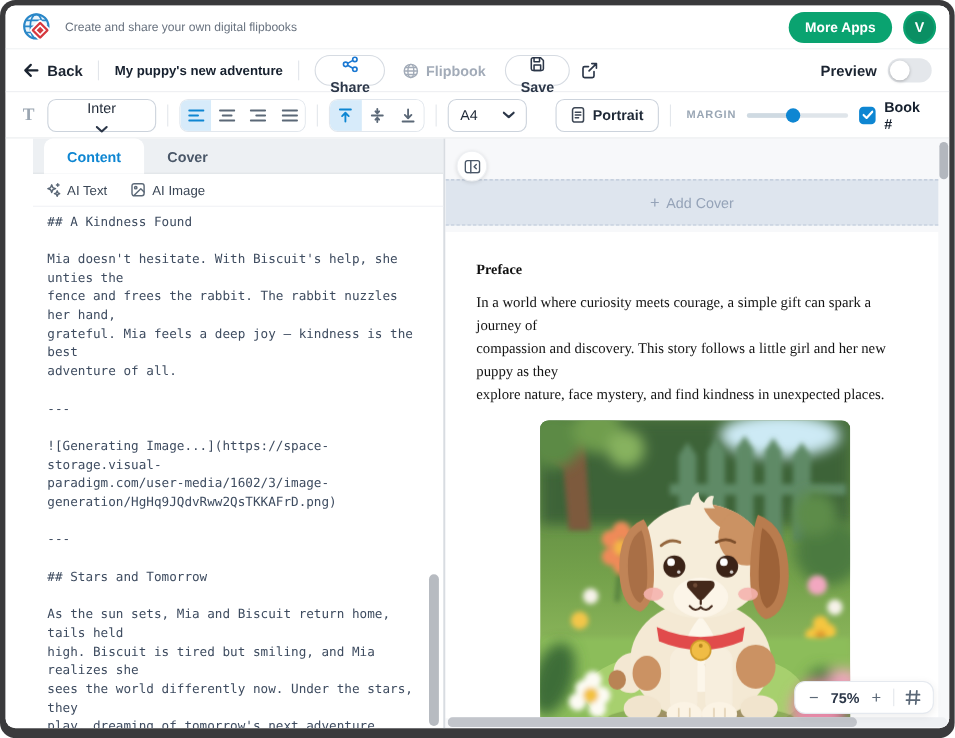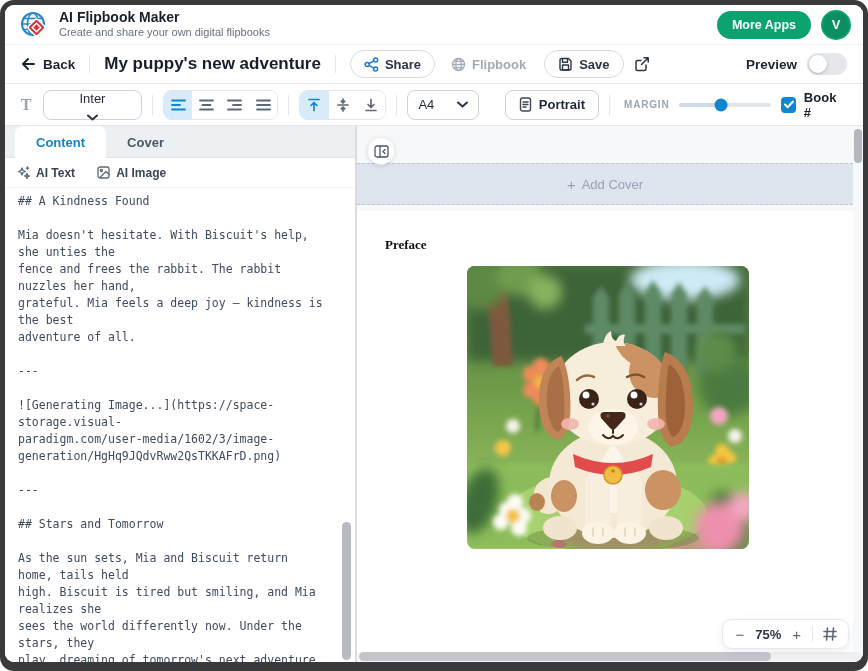--- a/index.html
+++ b/index.html
@@ -16,23 +16,23 @@
   .app-title { font-size:14px; font-weight:700; color:#16202e; line-height:15px; }
   .app-subtitle { font-size:11px; color:#68727f; line-height:13px; margin-top:1px; }
   .topbar-right { margin-left:auto; display:flex; align-items:center; gap:10px; }
   .more-apps { height:28px; padding:0 15px; border-radius:14px; background:#0aa370; color:#fff; font-size:12.5px; font-weight:700; display:flex; align-items:center; border:none; cursor:pointer; font-family:inherit; }
   .avatar { width:30px; height:30px; border-radius:50%; background:#0a8f63; color:#fff; font-size:13px; font-weight:700; display:flex; align-items:center; justify-content:center; border:2px solid #0aa370; cursor:pointer; }
 
   
   .actionbar { height:39px; display:flex; align-items:center; padding:0 16px; background:#fff; border-bottom:1px solid #e8eaee; flex:none; }
   .back-btn { display:flex; align-items:center; gap:7px; font-size:13.5px; font-weight:700; color:#1b2431; background:none; border:none; cursor:pointer; font-family:inherit; }
   .vdiv { width:1px; height:18px; background:#e2e5ea; margin:0 14px; flex:none; }
-  .doc-title { font-size:17px; font-weight:700; color:#16202e; cursor:text; }
+  .doc-title { font-size:12px; font-weight:700; color:#16202e; cursor:text; }
   .generate-btn { margin-left:64px; height:30px; padding:0 16px; border-radius:15px; background:#0e86d2; color:#fff; font-size:13.5px; font-weight:700; display:flex; align-items:center; gap:7px; border:none; cursor:pointer; font-family:inherit; }
-  .pill-btn { height:28px; padding:0 13px; border-radius:14px; border:1px solid #d6dbe2; background:#fff; display:flex; align-items:center; gap:6px; font-size:13px; font-weight:600; color:#2b3648; cursor:pointer; font-family:inherit; }
+  .pill-btn { height:28px; padding:0 13px; border-radius:14px; border:1px solid #d6dbe2; background:#fff; display:flex; align-items:center; gap:6px; font-size:13px; font-weight:600; color:#2b3648; cursor:pointer; font-family:inherit;flex-direction:column; }
   .ghost-btn { height:28px; padding:0 8px; border:none; background:none; display:flex; align-items:center; gap:6px; font-size:13px; font-weight:600; color:#a2abb8; cursor:pointer; font-family:inherit; }
   .icon-btn { background:none; border:none; cursor:pointer; display:flex; align-items:center; padding:4px; margin:0 6px; color:#2b3648; }
   .preview-group { margin-left:auto; display:flex; align-items:center; gap:10px; }
   .preview-label { font-size:13.5px; font-weight:600; color:#1b2431; }
   .toggle { width:40px; height:22px; border-radius:11px; background:#e4e7eb; position:relative; cursor:pointer; flex:none; }
   .toggle .knob { position:absolute; left:2px; top:2px; width:18px; height:18px; border-radius:50%; background:#fff; box-shadow:0 1px 3px rgba(0,0,0,.25); }
 
   
   .toolbar { height:42px; display:flex; align-items:center; padding:0 14px; gap:10px; background:#fff; border-bottom:1px solid #e4e7ea; flex:none; }
   .tformat { color:#9aa5b1; font-family:"Liberation Serif", serif; font-size:16px; font-weight:700; width:14px; text-align:center; flex:none; }
@@ -49,26 +49,26 @@
   .slider { width:92px; height:4px; border-radius:2px; background:#dfe5ea; position:relative; cursor:pointer; }
   .slider .fill { position:absolute; left:0; top:0; height:4px; width:45%; background:#cfdae2; border-radius:2px; }
   .slider .knob { position:absolute; left:45%; top:50%; transform:translate(-50%,-50%); width:13px; height:13px; border-radius:50%; background:#0e86d2; }
   .pageno { margin-left:auto; display:flex; align-items:center; gap:8px; padding-right:6px; cursor:pointer; }
   .checkbox { width:16px; height:16px; border-radius:4px; background:#0e86d2; display:flex; align-items:center; justify-content:center; }
   .pageno-label { font-size:13px; font-weight:600; color:#16202e; }
 
   
   .main { flex:1; min-height:0; display:flex; }
 
-  .left-panel { width:352px; flex:none; background:#fff; border-right:2px solid #d8dce1; display:flex; flex-direction:column; position:relative; }
+  .left-panel { width:400px; flex:none; background:#fff; border-right:2px solid #d8dce1; display:flex; flex-direction:column; position:relative;padding-left:25px; }
   .tabrow { height:32px; background:#edf0f3; display:flex; padding-left:10px; border-bottom:1px solid #e0e4e8; flex:none; }
   .tab { height:32px; padding:0 21px; font-size:13px; font-weight:600; color:#4a5768; display:flex; align-items:center; border:none; background:none; cursor:pointer; border-radius:8px 8px 0 0; font-family:inherit; }
   .tab.active { background:#fff; color:#0e86d2; }
   .airow { height:30px; display:flex; align-items:center; padding:0 12px; gap:22px; border-bottom:1px solid #f0f2f5; flex:none; }
-  .ai-btn { display:flex; align-items:center; gap:6px; font-size:12px; font-weight:700; color:#3a4656; background:none; border:none; cursor:pointer; font-family:inherit; }
+  .ai-btn { display:flex; align-items:center; gap:6px; font-size:12px; font-weight:400; color:#3a4656; background:none; border:none; cursor:pointer; font-family:inherit; }
   .ai-btn svg { color:#5b6877; }
   .editor-text { flex:1; padding:5px 26px 0 13px; font-family:"DejaVu Sans Mono", monospace; font-size:11.5px; line-height:17px; color:#3e4c60; white-space:pre-wrap; overflow:hidden; cursor:text; }
   .editor-scroll-thumb { position:absolute; right:4px; top:396px; width:9px; height:138px; border-radius:5px; background:#b7bbc1; cursor:grab; }
 
   .right-panel { flex:1; position:relative; background:#f7f8fa; overflow:hidden; }
   .collapse-btn { position:absolute; left:10px; top:11px; width:28px; height:28px; border-radius:50%; background:#fff; border:1px solid #eef0f3; box-shadow:0 1px 4px rgba(0,0,0,.12); display:flex; align-items:center; justify-content:center; cursor:pointer; color:#4a5768; z-index:3; }
   .add-cover { position:absolute; top:37px; left:0; right:10px; height:42px; background:#dee5ee; border-top:1px dashed #bcc8d8; border-bottom:1px dashed #bcc8d8; display:flex; align-items:center; justify-content:center; gap:6px; color:#95a3b8; font-size:13px; font-weight:500; cursor:pointer; z-index:2; }
   .add-cover .plus { font-size:15px; line-height:1; }
   .page { position:absolute; top:85px; left:0; right:10px; bottom:9px; background:#fff; overflow:hidden; }
   .page-inner { padding:26px 22px 0 28px; font-family:"Liberation Serif", serif; }
@@ -99,21 +99,20 @@
       <svg class="logo" viewBox="0 0 30 30">
         <circle cx="14" cy="14" r="11" fill="#eaf4fb" stroke="#2a87c8" stroke-width="2"></circle>
         <ellipse cx="14" cy="14" rx="5.5" ry="11" fill="none" stroke="#2a87c8" stroke-width="1.5"></ellipse>
         <line x1="3" y1="14" x2="25" y2="14" stroke="#2a87c8" stroke-width="1.5"></line>
         <line x1="5" y1="8.5" x2="23" y2="8.5" stroke="#2a87c8" stroke-width="1.5"></line>
         <line x1="5" y1="19.5" x2="23" y2="19.5" stroke="#2a87c8" stroke-width="1.5"></line>
         <rect x="11" y="11" width="13" height="13" rx="2" transform="rotate(45 17.5 17.5)" fill="#d6393f" stroke="#fff" stroke-width="1.5"></rect>
         <rect x="14.5" y="14.5" width="6" height="6" transform="rotate(45 17.5 17.5)" fill="none" stroke="#fff" stroke-width="1.5"></rect>
       </svg>
       <div class="app-titles">
-        <div class="app-title">AI Flipbook Maker</div>
         <div class="app-subtitle">Create and share your own digital flipbooks</div>
       </div>
       <div class="topbar-right">
         <button class="more-apps">More Apps</button>
         <div class="avatar">V</div>
       </div>
     </header>
 
     <div class="actionbar">
       <button class="back-btn">
@@ -327,20 +326,23 @@
         </button>
 
         <div class="add-cover">
           <span class="plus">+</span>
           <span>Add Cover</span>
         </div>
 
         <div class="page">
           <div class="page-inner">
             <div class="preface-title">Preface</div>
+            <div class="preface-text">In a world where curiosity meets courage, a simple gift can spark a journey of
+compassion and discovery. This story follows a little girl and her new puppy as they
+explore nature, face mystery, and find kindness in unexpected places.</div>
 
             <div class="page-image">
               <svg width="282" height="283" viewBox="0 0 282 283">
                 <defs>
                   <filter id="b1" x="-30%" y="-30%" width="160%" height="160%">
                       <feGaussianBlur stdDeviation="2.5"></feGaussianBlur>
                     </filter>
                   <filter id="b2" x="-40%" y="-40%" width="180%" height="180%">
                       <feGaussianBlur stdDeviation="6"></feGaussianBlur>
                     </filter>

